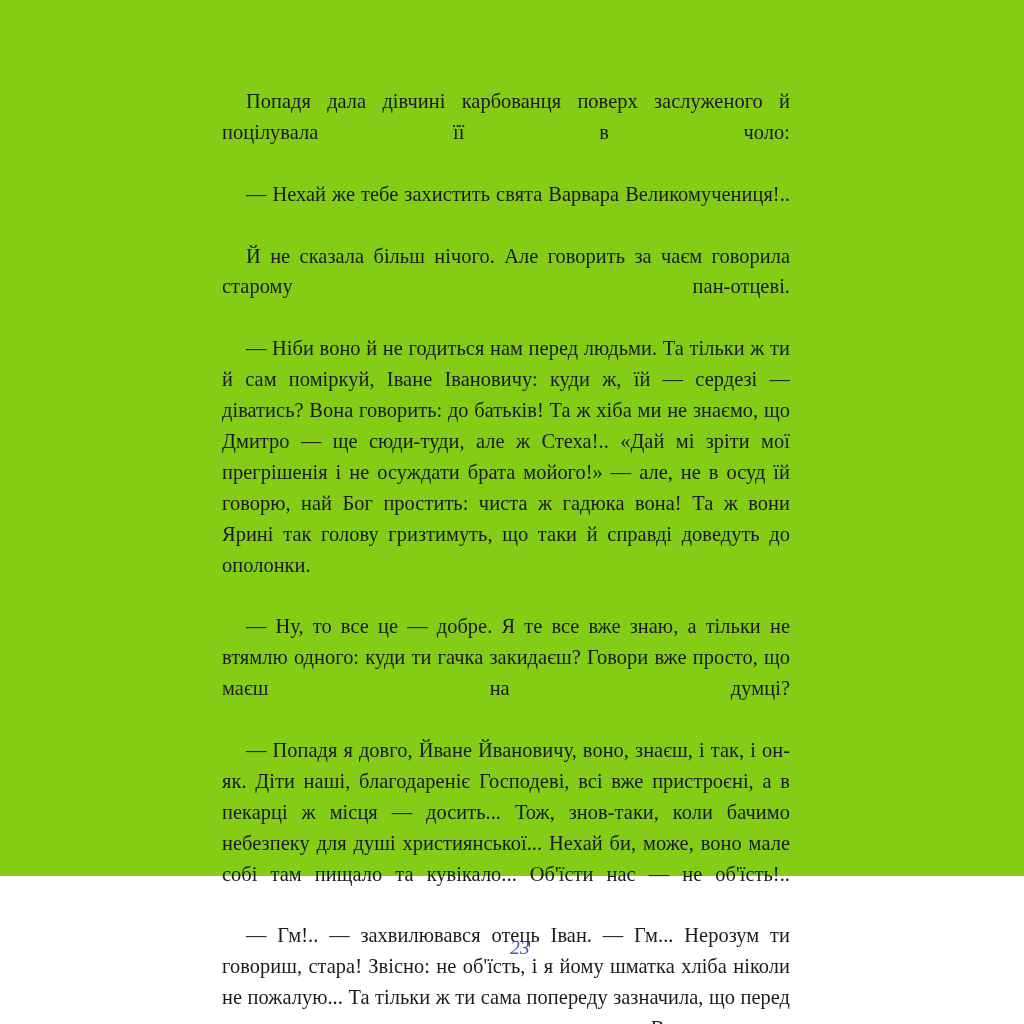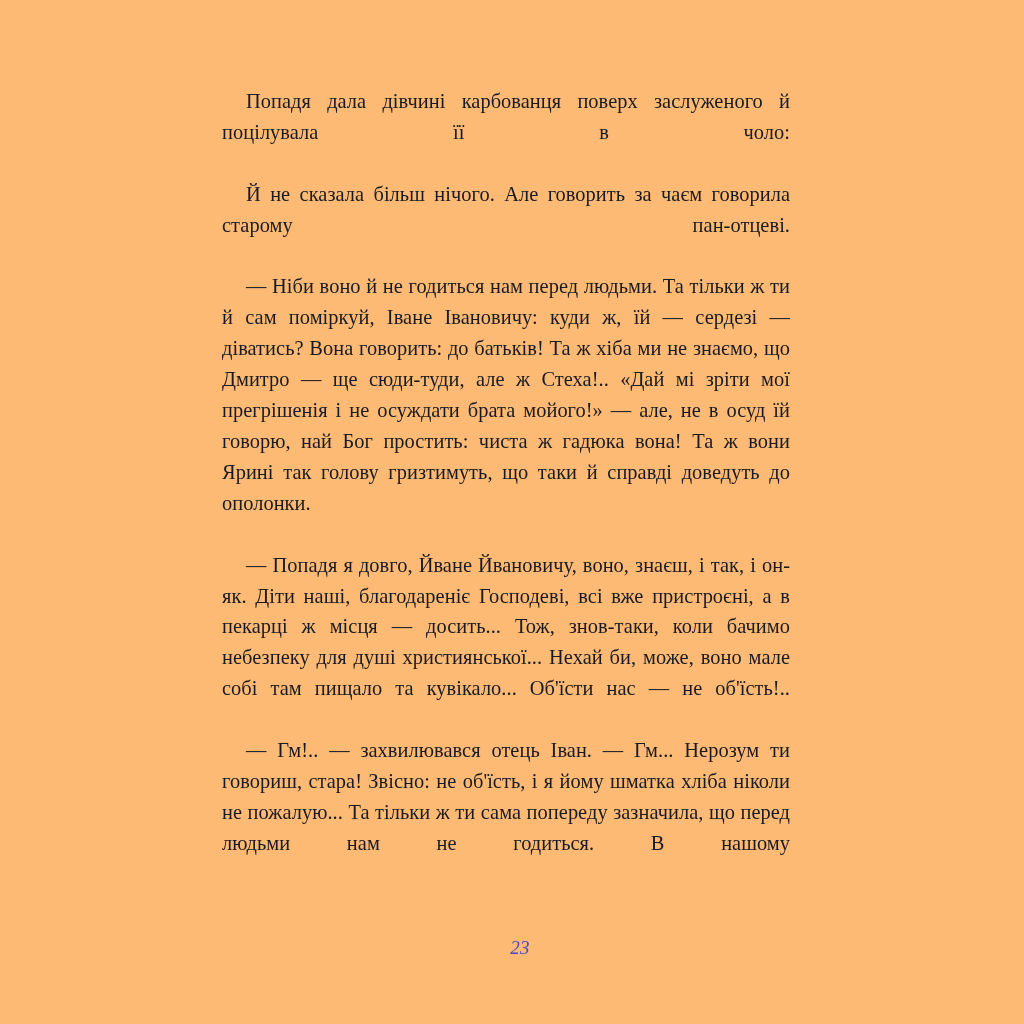--- a/index.html
+++ b/index.html
@@ -11,22 +11,22 @@
     width: 1024px;
     height: 1024px;
     background: #ffffff;
     font-family: "Liberation Serif", "DejaVu Serif", serif;
     overflow: hidden;
   }
 
   #page {
     position: relative;
     width: 1024px;
-    height: 1024px;
-    background: #fdba74;
+    height: 876px;
+    background: #84cc16;
   }
 
   #text-column {
     position: absolute;
     left: 222px;
     top: 86px;
     width: 568px;
   }
 
   .para {
@@ -62,21 +62,23 @@
     letter-spacing: 0.3px;
   }
 </style>
 </head>
 <body>
 
 <div id="page">
 
   <div id="text-column">
     <p class="para">Попадя дала дівчині карбованця поверх заслуженого й поцілувала її в чоло:</p>
+    <p class="para">— Нехай же тебе захистить свята Варвара Великомучениця!..</p>
     <p class="para">Й не сказала більш нічого. Але говорить за чаєм говорила старому пан-отцеві.</p>
     <p class="para">— Ніби воно й не годиться нам перед людьми. Та тільки ж ти й сам поміркуй, Іване Івановичу: куди ж, їй — сердезі — діватись? Вона говорить: до батьків! Та ж хіба ми не знаємо, що Дмитро — ще сюди-туди, але ж Стеха!.. «Дай мі зріти мої прегрішенія і не осуждати брата мойого!» — але, не в осуд їй говорю, най Бог простить: чиста ж гадюка вона! Та ж вони Ярині так голову гризтимуть, що таки й справді доведуть до ополонки.</p>
+    <p class="para">— Ну, то все це — добре. Я те все вже знаю, а тільки не втямлю одного: куди ти гачка закидаєш? Говори вже просто, що маєш на думці?</p>
     <p class="para">— Попадя я довго, Йване Йвановичу, воно, знаєш, і так, і он-як. Діти наші, благодареніє Господеві, всі вже пристроєні, а в пекарці ж місця — досить... Тож, знов-таки, коли бачимо небезпеку для душі християнської... Нехай би, може, воно мале собі там пищало та кувікало... Об'їсти нас — не об'їсть!..</p>
     <p class="para">— Гм!.. — захвилювався отець Іван. — Гм... Нерозум ти говориш, стара! Звісно: не об'їсть, і я йому шматка хліба ніколи не пожалую... Та тільки ж ти сама попереду зазначила, що перед людьми нам не годиться. В нашому</p>
   </div>
 
   <div id="page-number">23</div>
 
 </div>
 
 </body></html>

